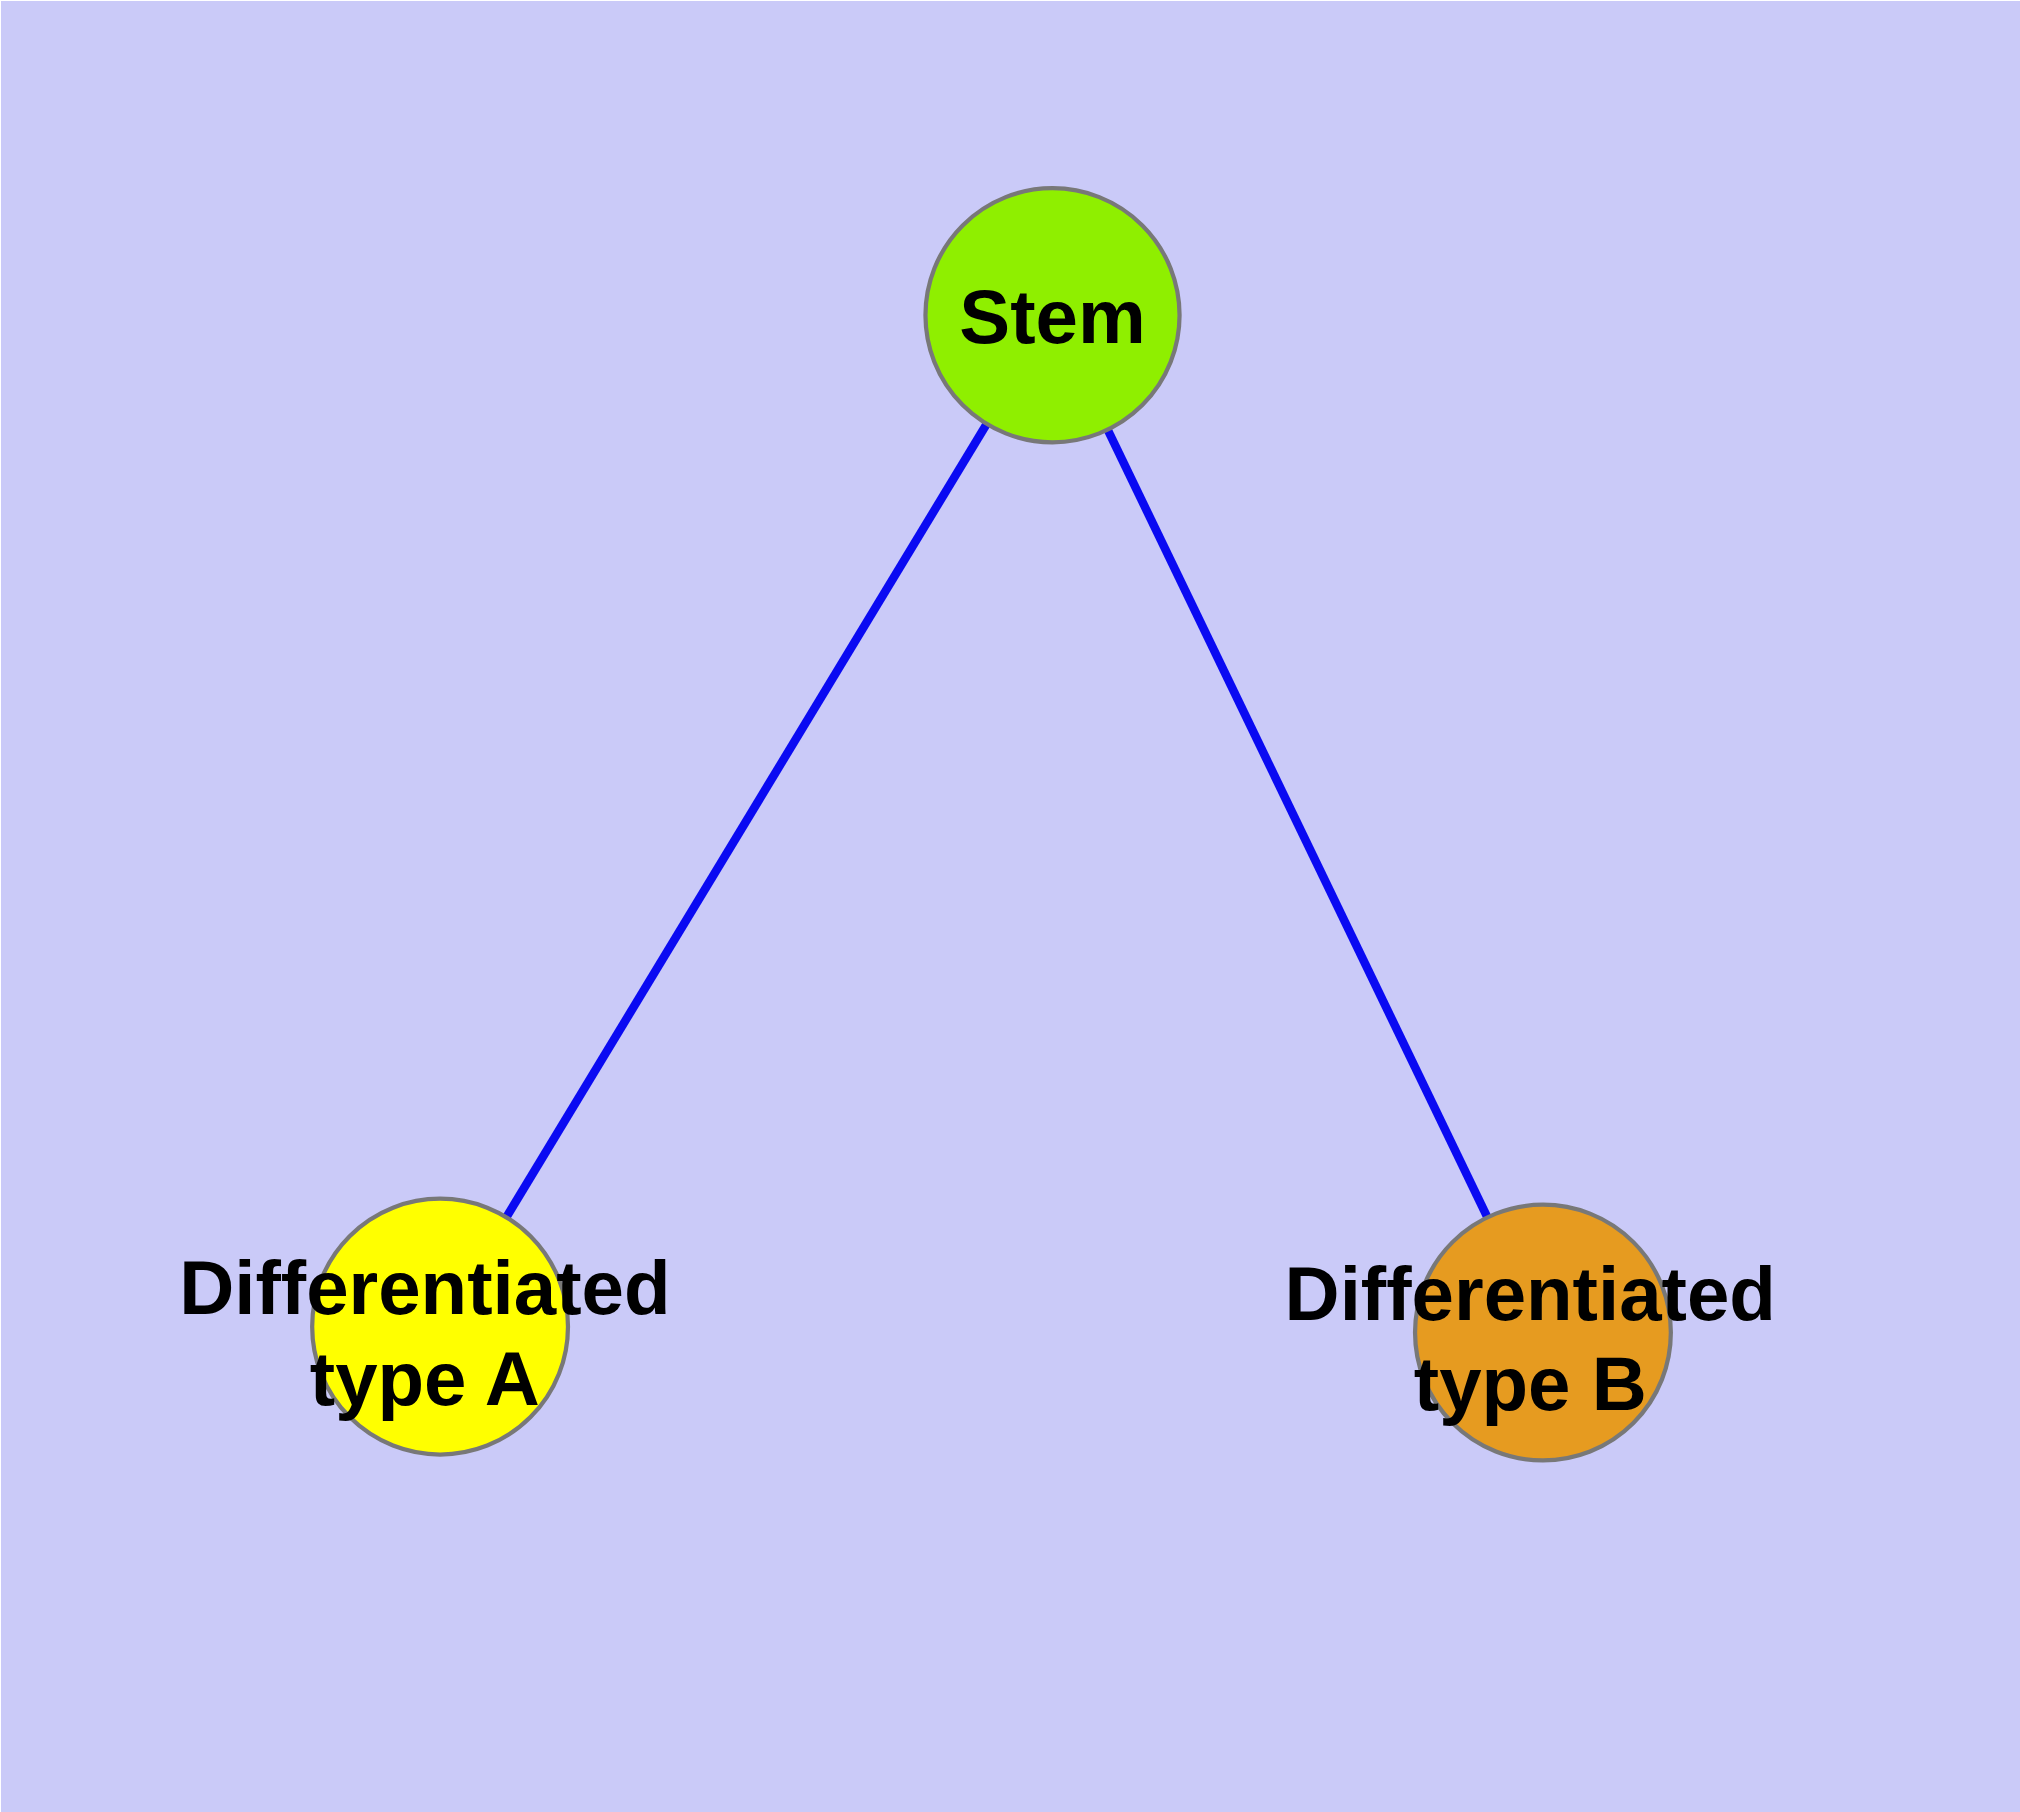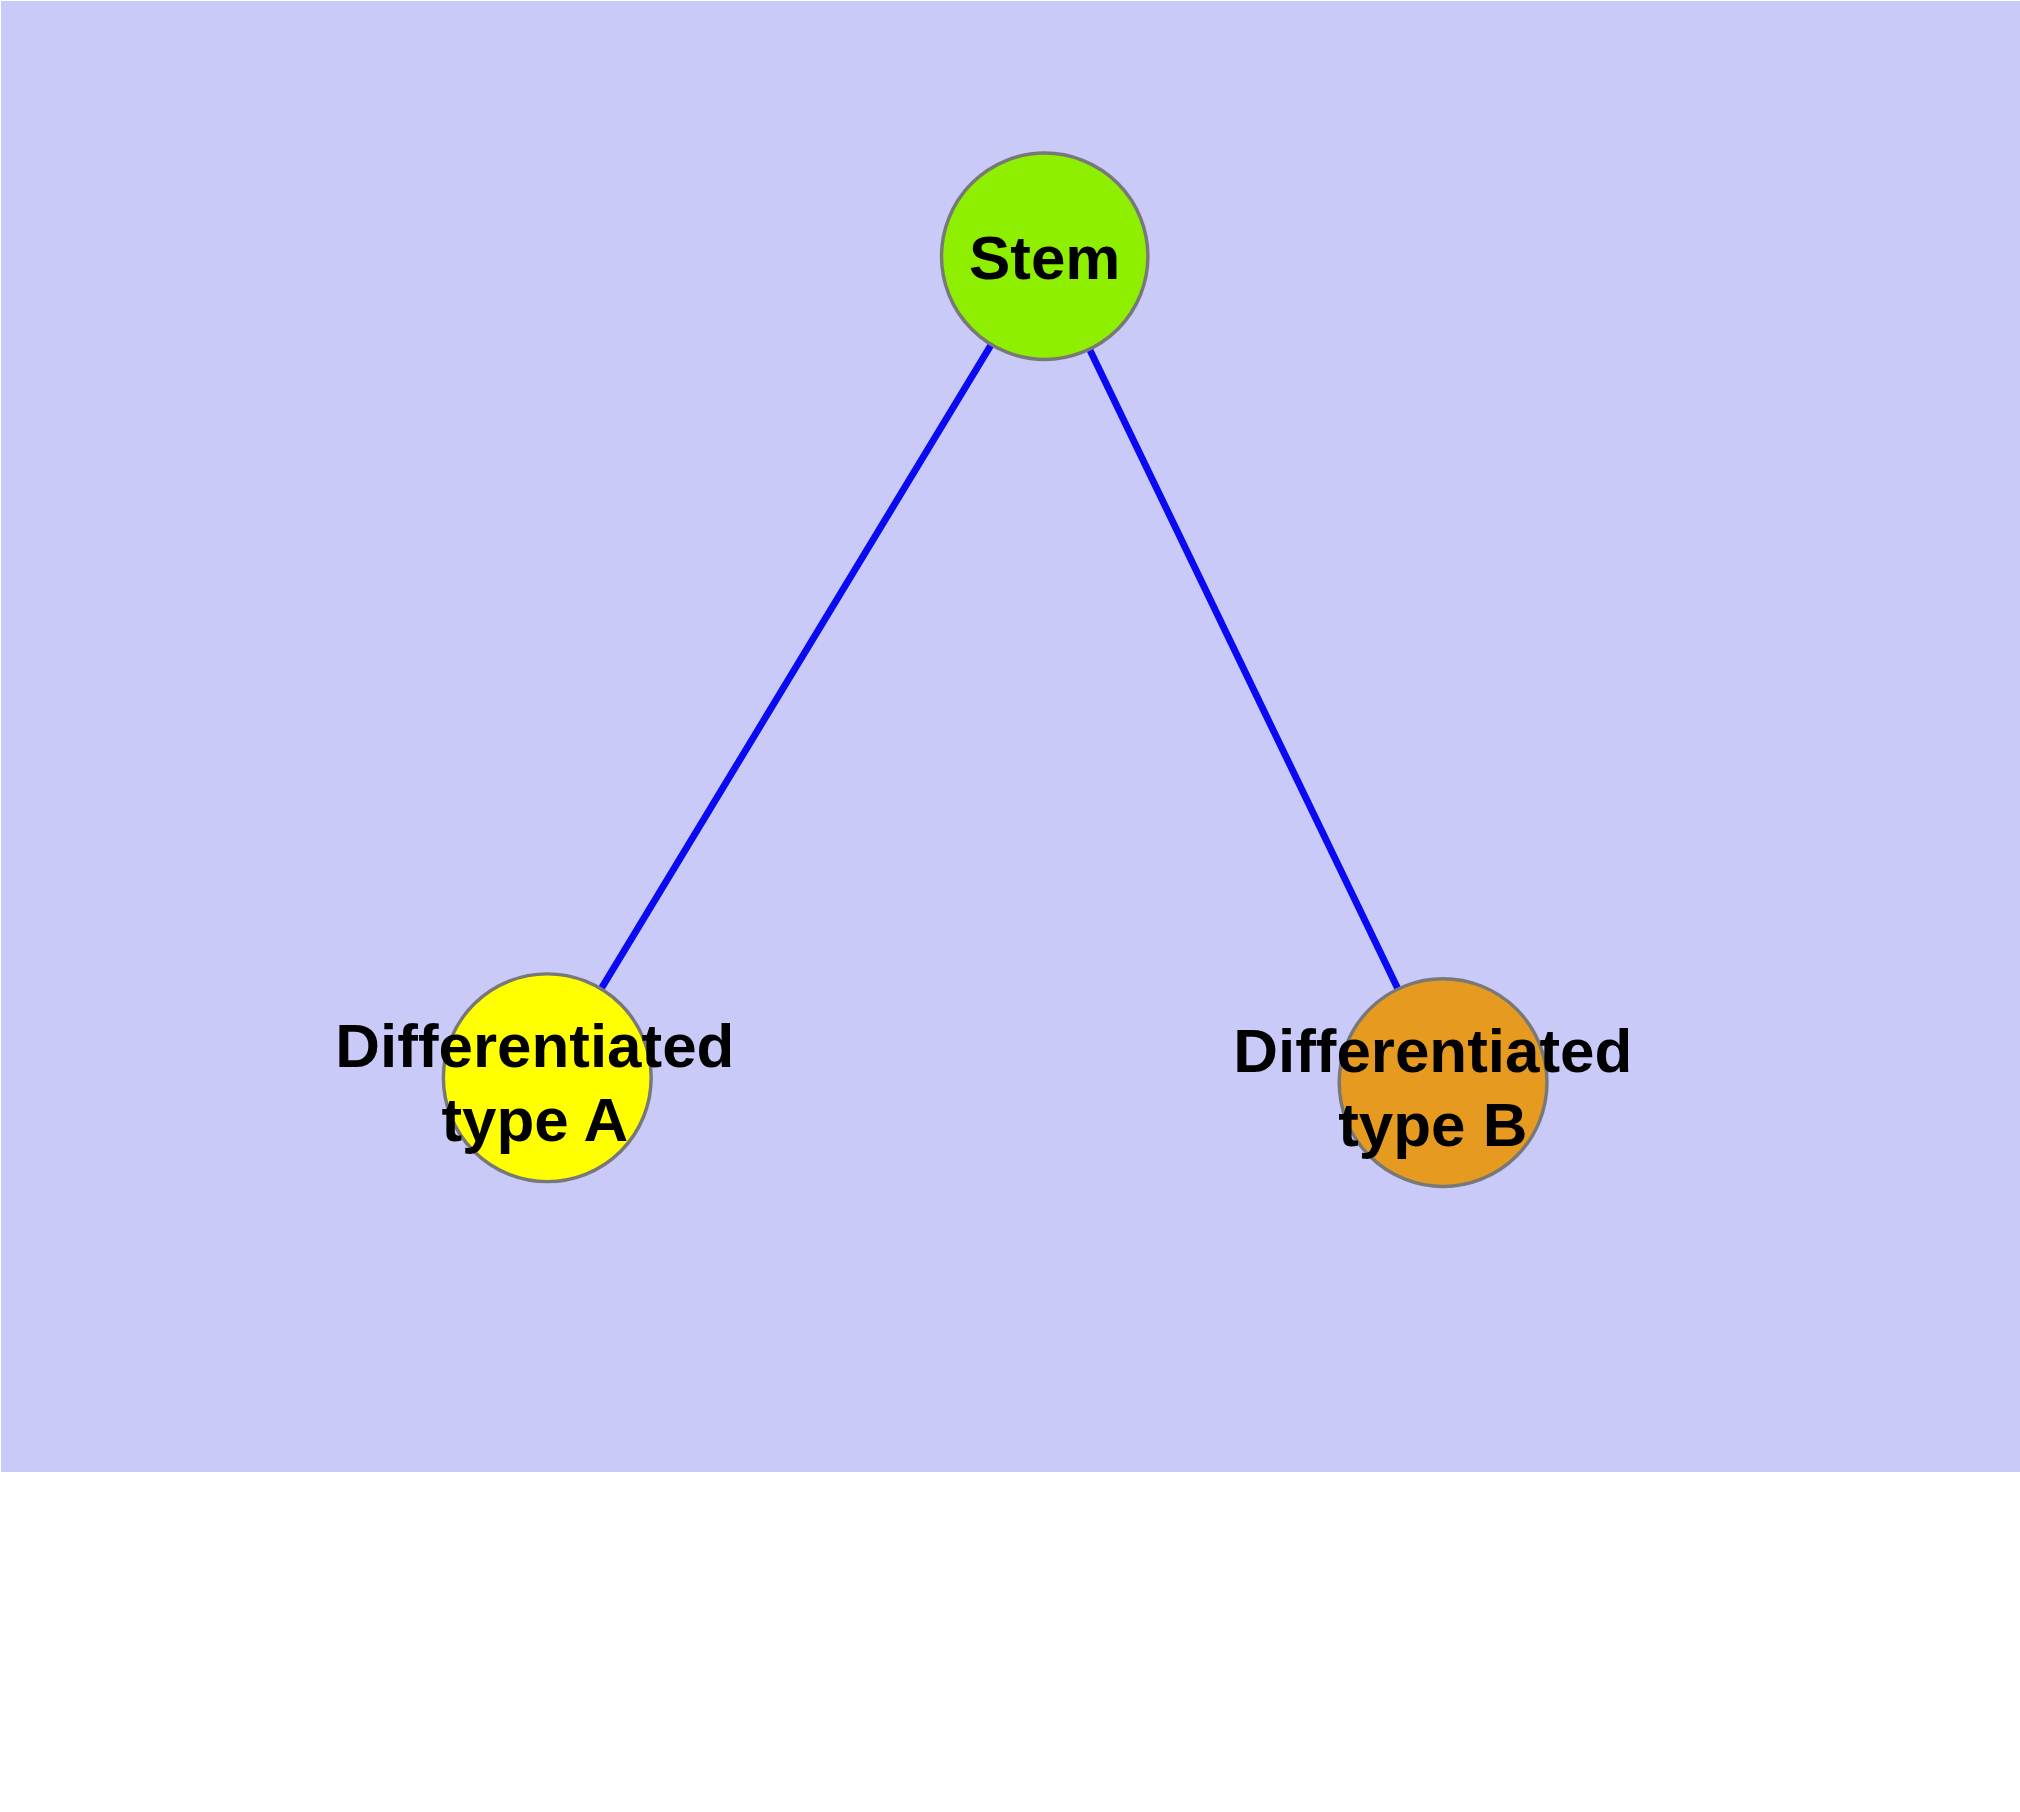--- a/index.html
+++ b/index.html
@@ -3,21 +3,21 @@
 <meta charset="utf-8">
 <style>
   html, body {
     margin: 0;
     padding: 0;
     background: #ffffff;
   }
   .canvas {
     position: relative;
     width: 2021px;
-    height: 1472px;
+    height: 1812px;
     box-sizing: border-box;
     background: #CACAF8;
     border-top: 1.7px solid #ffffff;
     border-left: 1.7px solid #ffffff;
     overflow: hidden;
     font-family: "Liberation Sans", sans-serif;
   }
   svg.graph {
     display: block;
     width: 100%;

